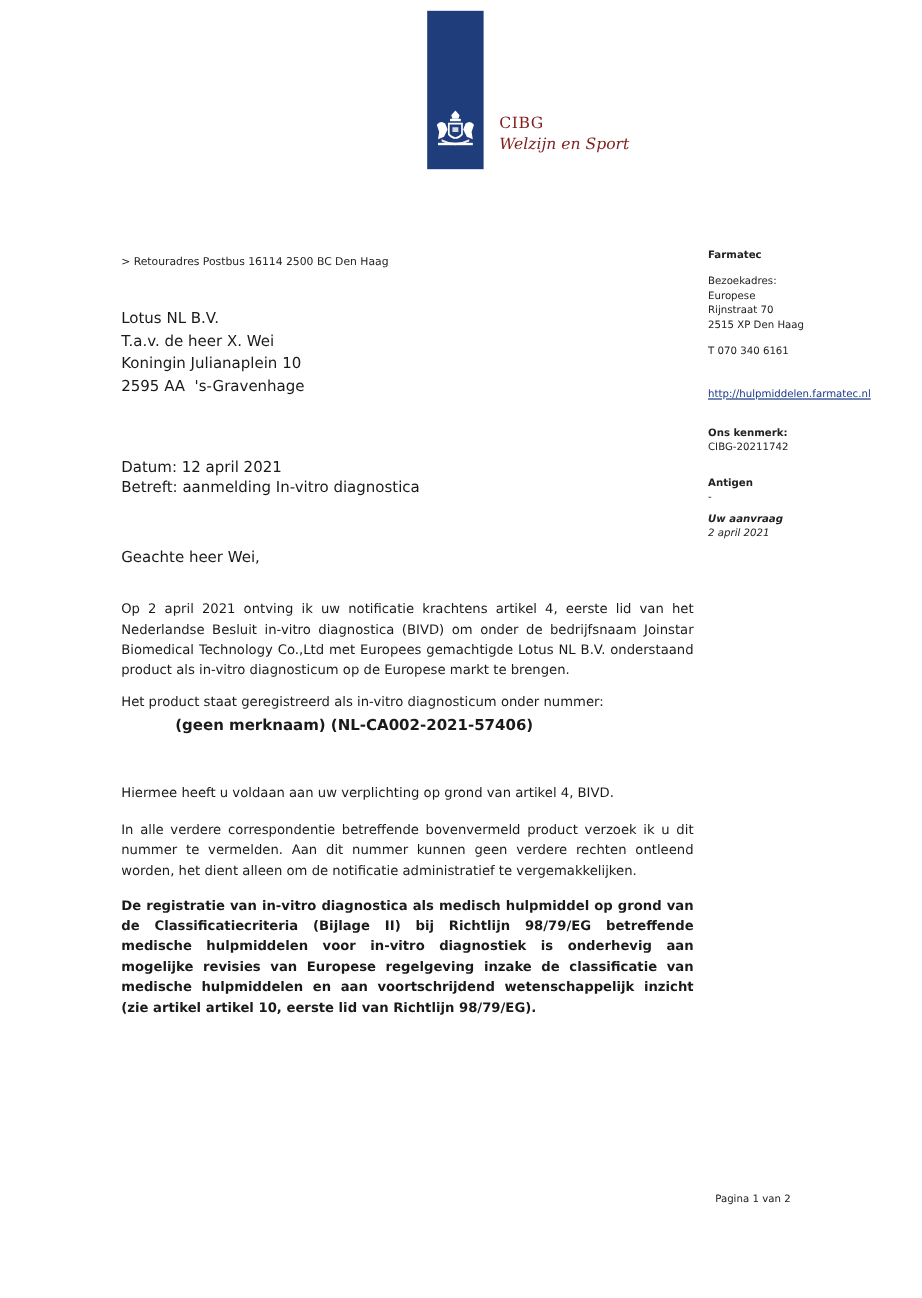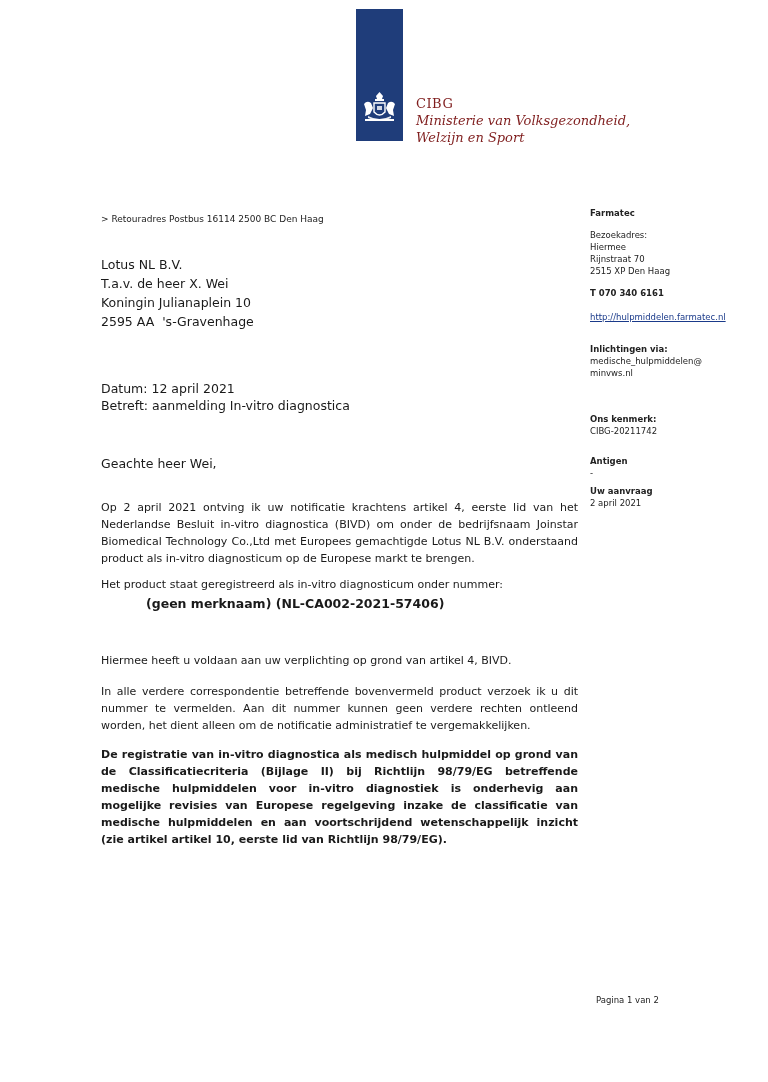--- a/index.html
+++ b/index.html
@@ -47,21 +47,20 @@
     <path d="M18 13 L29 13 L29 22 Q23.5 28 18 22 Z" fill="none" stroke="#fff" stroke-width="1.4"></path>
     <path d="M21 16 L26 16 L26 20 L21 20 Z" opacity="0.8"></path>
     <path d="M8 14 Q11 10 15 13 L17 18 L14 24 L9 26 L10 20 Z"></path>
     <path d="M39 14 Q36 10 32 13 L30 18 L33 24 L38 26 L37 20 Z"></path>
     <rect x="9" y="29" width="29" height="2"></rect>
     <path d="M12 26 Q23.5 32 35 26 L35 28 Q23.5 34 12 28 Z" opacity="0.9"></path>
   </g>
 </svg>
 <div class="abs logo-text">
   <div class="logo-org">CIBG</div>
-  <div class="logo-min">Ministerie van Volksgezondheid,</div>
   <div class="logo-min">Welzijn en Sport</div>
 </div>
 
 <div class="abs return-addr">&gt; Retouradres Postbus 16114 2500 BC  Den Haag</div>
 
 <div class="abs addressee">
   <div>Lotus NL B.V.</div>
   <div>T.a.v. de heer X. Wei</div>
   <div>Koningin Julianaplein 10</div>
   <div>2595 AA  's-Gravenhage</div>
@@ -82,42 +81,37 @@
 <div class="abs body-text p3">Hiermee heeft u voldaan aan uw verplichting op grond van artikel 4, BIVD.</div>
 <div class="abs body-text p4">In alle verdere correspondentie betreffende bovenvermeld product verzoek ik u dit nummer te vermelden. Aan dit nummer kunnen geen verdere rechten ontleend worden, het dient alleen om de notificatie administratief te vergemakkelijken.</div>
 <div class="abs body-text p5">De registratie van in-vitro diagnostica als medisch hulpmiddel op grond van de Classificatiecriteria (Bijlage II) bij Richtlijn 98/79/EG betreffende medische hulpmiddelen voor in-vitro diagnostiek is onderhevig aan mogelijke revisies van Europese regelgeving inzake de classificatie van medische hulpmiddelen en aan voortschrijdend wetenschappelijk inzicht (zie artikel artikel 10, eerste lid van Richtlijn 98/79/EG).</div>
 
 <div class="abs sidebar">
   <div class="sb-block">
     <div class="sb-title">Farmatec</div>
   </div>
   <div class="sb-block">
     <div>Bezoekadres:</div>
-    <div>Hiermee</div>
+    <div>Europese</div>
     <div>Rijnstraat 70</div>
     <div>2515 XP Den Haag</div>
   </div>
-  <div class="sb-block" style="margin-bottom:12px;font-weight:bold;">
+  <div class="sb-block" style="margin-bottom:24px;">
     <div>T 070 340 6161</div>
   </div>
   <div class="sb-block" style="margin-bottom:20px;">
     <a class="sb-link">http://hulpmiddelen.farmatec.nl</a>
-  </div>
-  <div class="sb-block" style="margin-bottom:34px;">
-    <div class="sb-title">Inlichtingen via:</div>
-    <div>medische_hulpmiddelen@</div>
-    <div>minvws.nl</div>
   </div>
   <div class="sb-block" style="margin-bottom:18px;">
     <div class="sb-title">Ons kenmerk:</div>
     <div>CIBG-20211742</div>
   </div>
   <div class="sb-block" style="margin-bottom:6px;">
     <div class="sb-title">Antigen</div>
     <div>-</div>
   </div>
-  <div class="sb-block" style="">
+  <div class="sb-block" style="font-style:italic;">
     <div class="sb-title">Uw aanvraag</div>
     <div>2 april 2021</div>
   </div>
 </div>
 
 <div class="abs footer">Pagina 1 van 2</div>
 
 </body></html>

